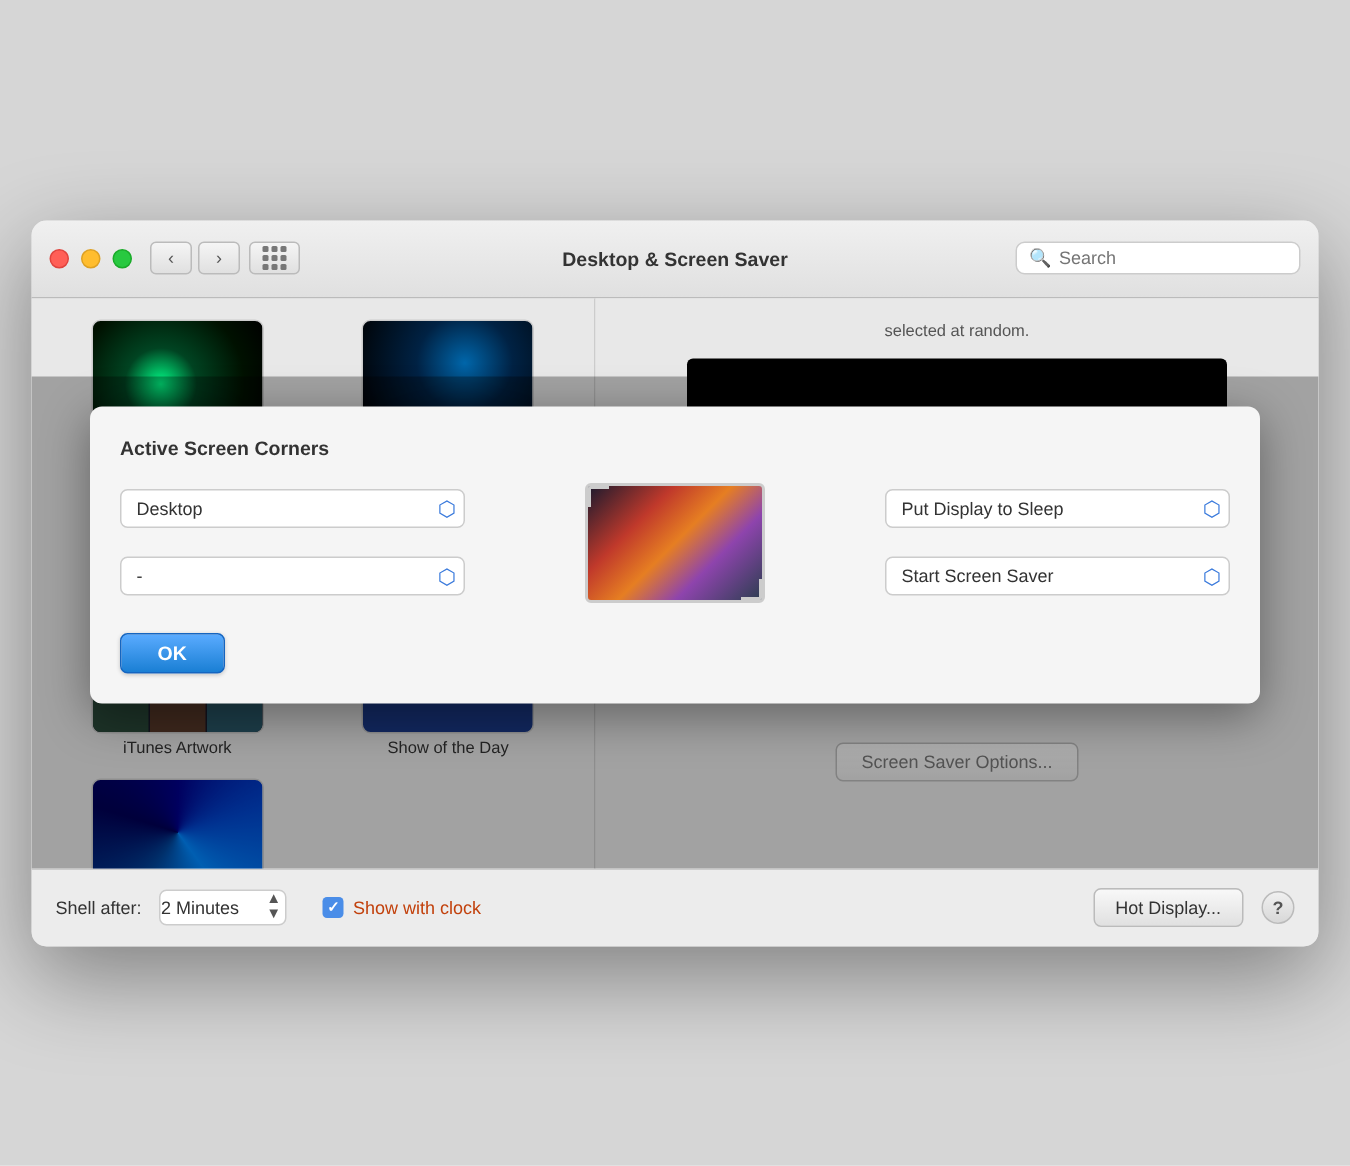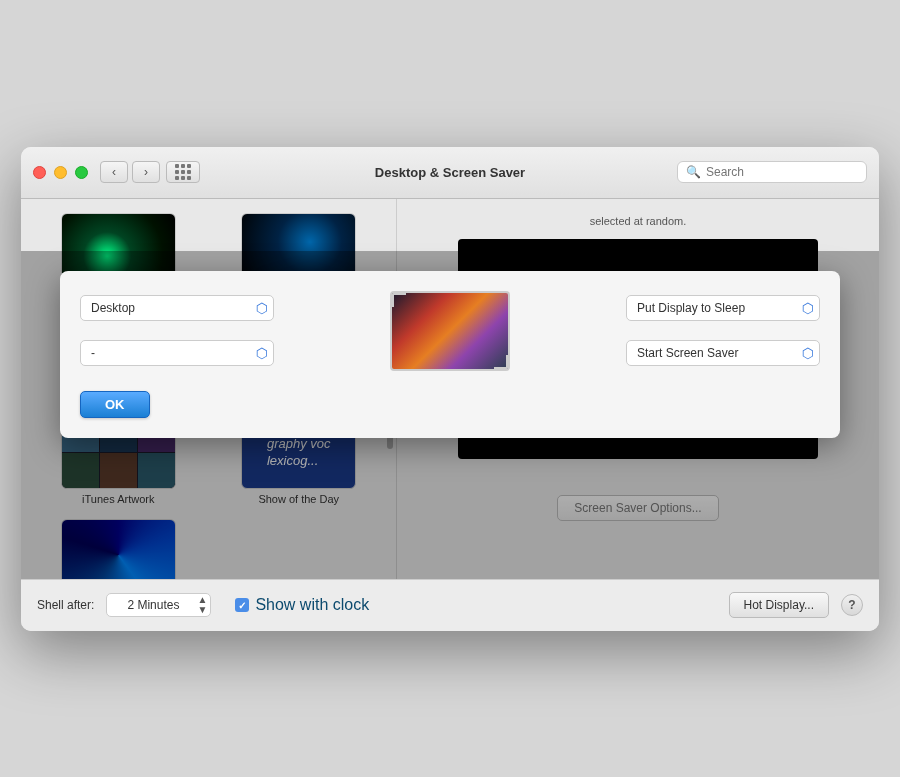--- a/index.html
+++ b/index.html
@@ -160,21 +160,21 @@
       grid-template-rows: auto auto;
       gap: 10px;
       align-items: center;
       justify-items: center;
     }
 
     .corner-select-wrapper {
       display: flex;
       align-items: flex-start;
       position: relative;
-      width: 194px;
+      width: 230px;
     }
     .corner-select {
       width: 100%;
       appearance: none;
       -webkit-appearance: none;
       background: white;
       border: 1px solid #ccc;
       border-radius: 5px;
       padding: 5px 30px 5px 10px;
       font-size: 12px;
@@ -404,21 +404,21 @@
       position: relative;
       display: flex;
       align-items: center;
     }
     .minutes-select {
       appearance: none;
       -webkit-appearance: none;
       background: white;
       border: 1px solid #ccc;
       border-radius: 5px;
-      padding: 4px 24px 4px 20px;
+      padding: 4px 24px 4px 0;
       font-size: 12px;
       color: #333;
       cursor: pointer;
     }
     .minutes-arrow {
       position: absolute;
       right: 4px;
       top: 50%;
       transform: translateY(-50%);
       pointer-events: none;
@@ -445,22 +445,22 @@
       align-items: center;
       justify-content: center;
       cursor: pointer;
     }
     .checkmark {
       color: white;
       font-size: 10px;
       font-weight: bold;
     }
     .clock-label {
-      font-size: 16px;
-      color: #0c4a6e;
+      font-size: 12px;
+      color: #c2410c;
     }
 
     .spacer { flex: 1; }
 
     .hot-corners-btn {
       background: linear-gradient(to bottom, #f8f8f8, #e0e0e0);
       border: 1px solid #bbb;
       border-radius: 5px;
       color: #333;
       font-size: 12px;
@@ -588,20 +588,21 @@
 
       <div class="preview-panel">
         <div class="preview-text">selected at random.</div>
         <div class="screen-preview"></div>
         <button class="options-btn">Screen Saver Options...</button>
       </div>
     </div>
 
     <div class="modal-overlay">
       <div class="modal">
+        <div class="modal-title">Active Screen Corners</div>
 
         <div class="corners-grid">
 
           <div class="corner-select-wrapper" style="justify-self:start;">
             <select class="corner-select">
               <option>Desktop</option>
               <option>Mission Control</option>
               <option>Put Display to Sleep</option>
               <option>Start Screen Saver</option>
               <option>-</option>

